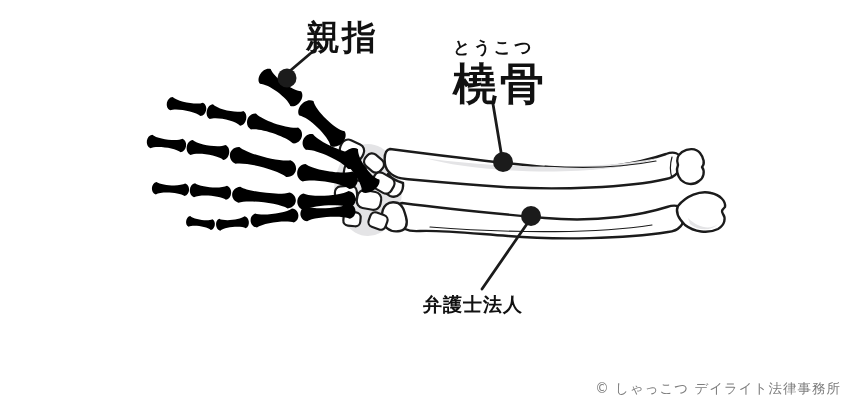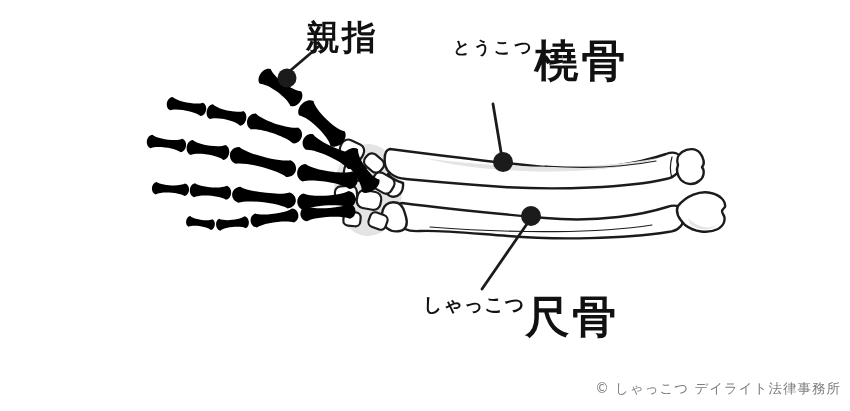--- a/index.html
+++ b/index.html
@@ -16,21 +16,21 @@
 
   .bone{fill:var(--bone-fill);stroke:var(--line);stroke-width:2.4px;stroke-linejoin:round;}
   .carpal{fill:var(--bone-fill);stroke:var(--line);stroke-width:2.2px;}
   .shade{fill:var(--bone-shade);stroke:none;}
   .thin{fill:none;stroke:var(--line);stroke-width:1.2px;stroke-linecap:round;}
   .leader{stroke:var(--line);stroke-width:2.8px;stroke-linecap:round;}
   .dot{fill:var(--line);}
 
   .jp-label{position:absolute;color:var(--label);font-weight:700;line-height:1;white-space:nowrap;}
   .label-thumb{left:306px;top:20px;font-size:34px;letter-spacing:2px;}
-  .label-block{display:flex;flex-direction:row;}
+  .label-block{display:flex;flex-direction:column;}
   .label-radius{left:453px;top:39px;}
   .label-ulna{left:423px;top:295px;}
   .furigana{font-size:17px;letter-spacing:3px;margin-bottom:6px;}
   .furigana-ulna{font-size:19px;letter-spacing:1px;margin-bottom:5px;}
   .kanji-large{font-size:44px;letter-spacing:3px;}
   .copyright{
     position:absolute;right:9px;top:380px;font-size:13.5px;font-weight:400;
     color:var(--copyright);letter-spacing:1px;white-space:nowrap;
   }
 </style>
@@ -151,19 +151,18 @@
   </svg>
 
   <div class="jp-label label-thumb">親指</div>
 
   <div class="jp-label label-block label-radius">
     <span class="furigana">とうこつ</span>
     <span class="kanji-large">橈骨</span>
   </div>
 
   <div class="jp-label label-block label-ulna">
-    <span class="furigana-ulna">しゃっこつ</span>
-    <span class="kanji-large">尺骨</span>
+    <span class="furigana-ulna">弁護士法人</span>
   </div>
 
   <div class="copyright">© しゃっこつ デイライト法律事務所</div>
 
 </div>
 
 </body></html>

